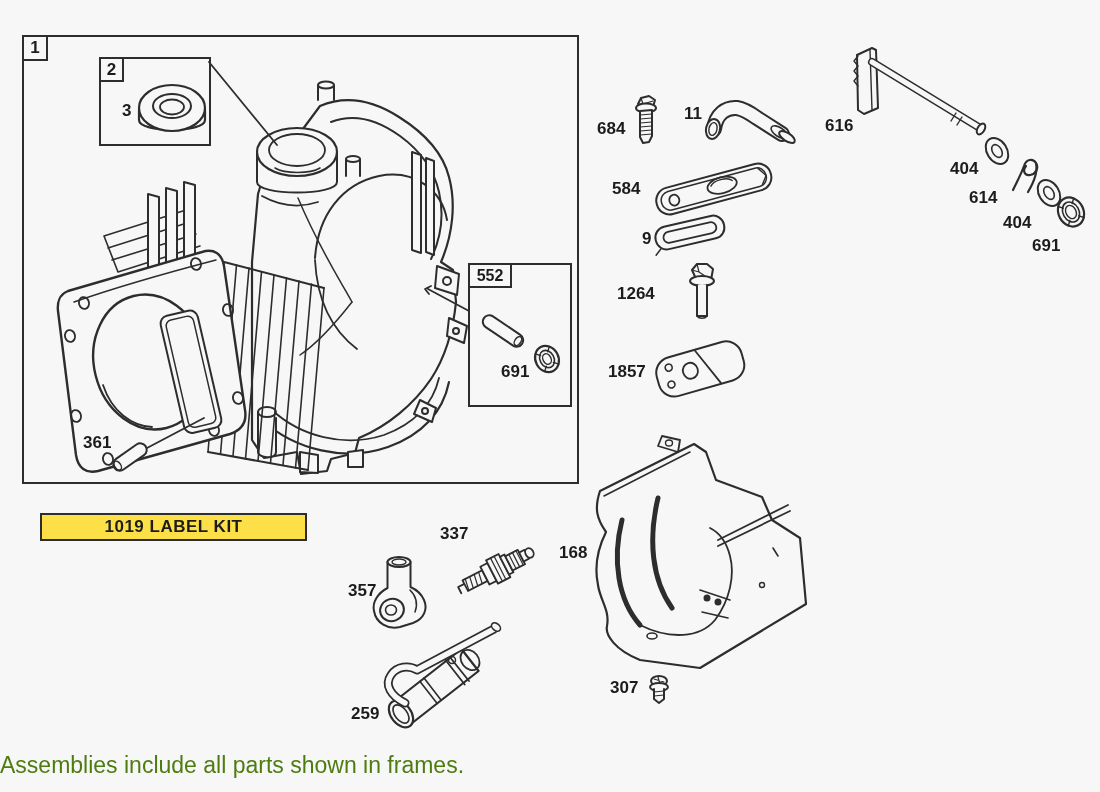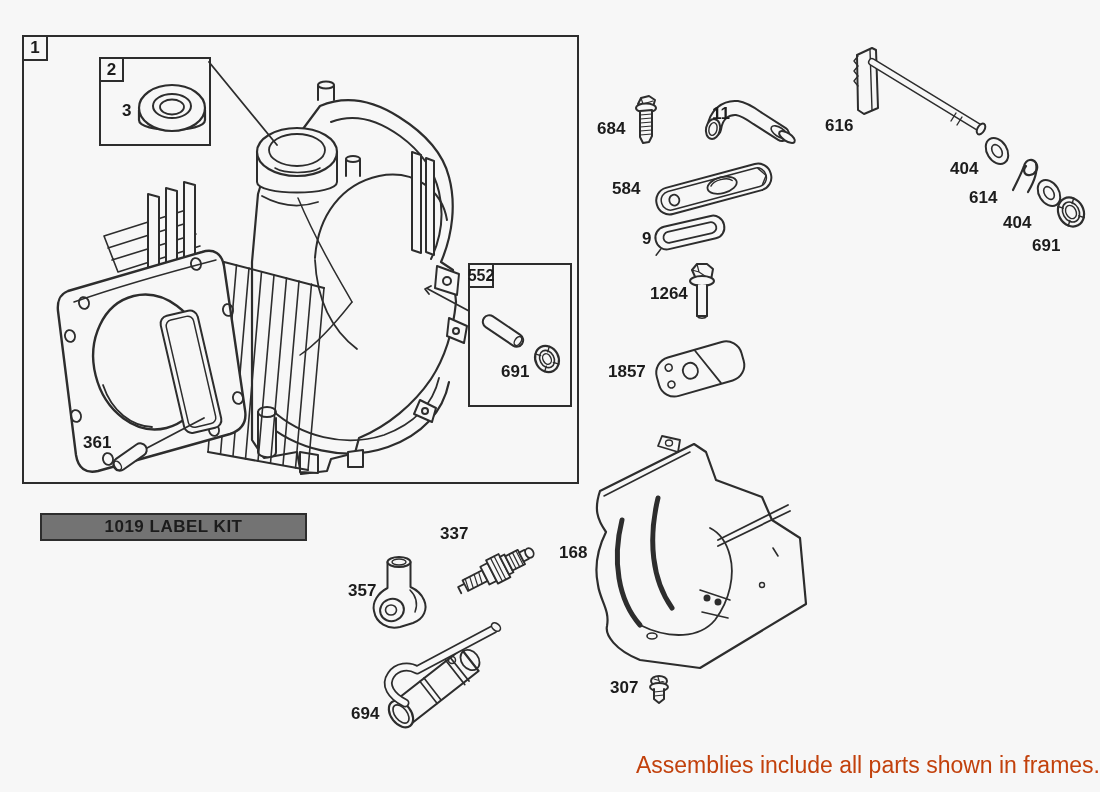--- a/index.html
+++ b/index.html
@@ -8,28 +8,28 @@
     font-family:"Liberation Sans", sans-serif;color:#1c1c1c;overflow:hidden;
   }
   .art{position:absolute;left:0;top:0;}
   .frame{position:absolute;border:2.5px solid #2d2d2d;}
   .frame-tag{
     position:absolute;border:2.5px solid #2d2d2d;background:#f7f7f7;
     display:flex;align-items:center;justify-content:center;
     font-weight:bold;font-size:17px;box-sizing:border-box;
   }
   .kit-box{
-    position:absolute;border:2.5px solid #2d2d2d;background:#737373;
+    position:absolute;border:2.5px solid #2d2d2d;background:#fde047;
     display:flex;align-items:center;justify-content:center;
     font-weight:bold;font-size:17px;letter-spacing:.5px;box-sizing:border-box;
   }
   .pl{position:absolute;font-weight:bold;font-size:17px;white-space:nowrap;}
   .caption{
-    position:absolute;left:0;right:0;top:752px;text-align:right;
-    font-size:23px;color:#c2410c;
+    position:absolute;left:0;right:0;top:752px;text-align:left;
+    font-size:23px;color:#4d7c0f;
   }
 </style>
 </head>
 <body>
 
 <div class="canvas">
 
   <svg class="art" width="1100" height="792" viewBox="0 0 1100 792">
     <g stroke="#2d2d2d" stroke-width="2" fill="none" stroke-linejoin="round" stroke-linecap="round">
 
@@ -279,38 +279,38 @@
 
     </g>
   </svg>
 
   <div class="frame" style="left:22px;top:35px;width:553px;height:445px"></div>
   <div class="frame" style="left:99px;top:57px;width:108px;height:85px"></div>
   <div class="frame" style="left:468px;top:263px;width:100px;height:140px"></div>
 
   <div class="frame-tag" style="left:22px;top:35px;width:26px;height:26px">1</div>
   <div class="frame-tag" style="left:99px;top:57px;width:25px;height:25px">2</div>
-  <div class="frame-tag" style="left:468px;top:263px;width:26px;height:25px;font-size:16px">552</div>
+  <div class="frame-tag" style="left:468px;top:263px;width:44px;height:25px;font-size:16px">552</div>
 
   <div class="kit-box" style="left:40px;top:513px;width:267px;height:28px">1019 LABEL KIT</div>
 
   <div class="pl" style="left:122px;top:101px">3</div>
   <div class="pl" style="left:597px;top:119px">684</div>
-  <div class="pl" style="left:712px;top:104px">11</div>
+  <div class="pl" style="left:684px;top:104px">11</div>
   <div class="pl" style="left:825px;top:116px">616</div>
   <div class="pl" style="left:950px;top:159px">404</div>
   <div class="pl" style="left:969px;top:188px">614</div>
   <div class="pl" style="left:1003px;top:213px">404</div>
   <div class="pl" style="left:1032px;top:236px">691</div>
   <div class="pl" style="left:612px;top:179px">584</div>
   <div class="pl" style="left:642px;top:229px">9</div>
-  <div class="pl" style="left:650px;top:284px">1264</div>
+  <div class="pl" style="left:617px;top:284px">1264</div>
   <div class="pl" style="left:608px;top:362px">1857</div>
   <div class="pl" style="left:501px;top:362px">691</div>
   <div class="pl" style="left:83px;top:433px">361</div>
   <div class="pl" style="left:559px;top:543px">168</div>
   <div class="pl" style="left:440px;top:524px">337</div>
   <div class="pl" style="left:348px;top:581px">357</div>
-  <div class="pl" style="left:351px;top:704px">694</div>
+  <div class="pl" style="left:351px;top:704px">259</div>
   <div class="pl" style="left:610px;top:678px">307</div>
 
   <div class="caption">Assemblies include all parts shown in frames.</div>
 </div>
 
 </body></html>

